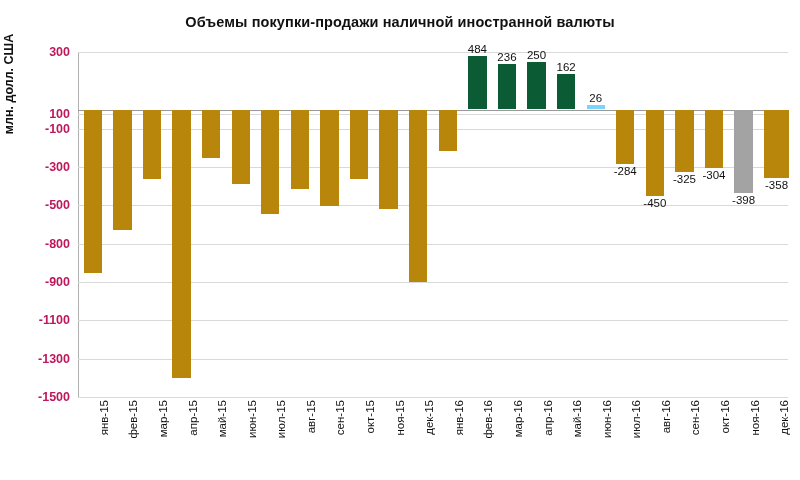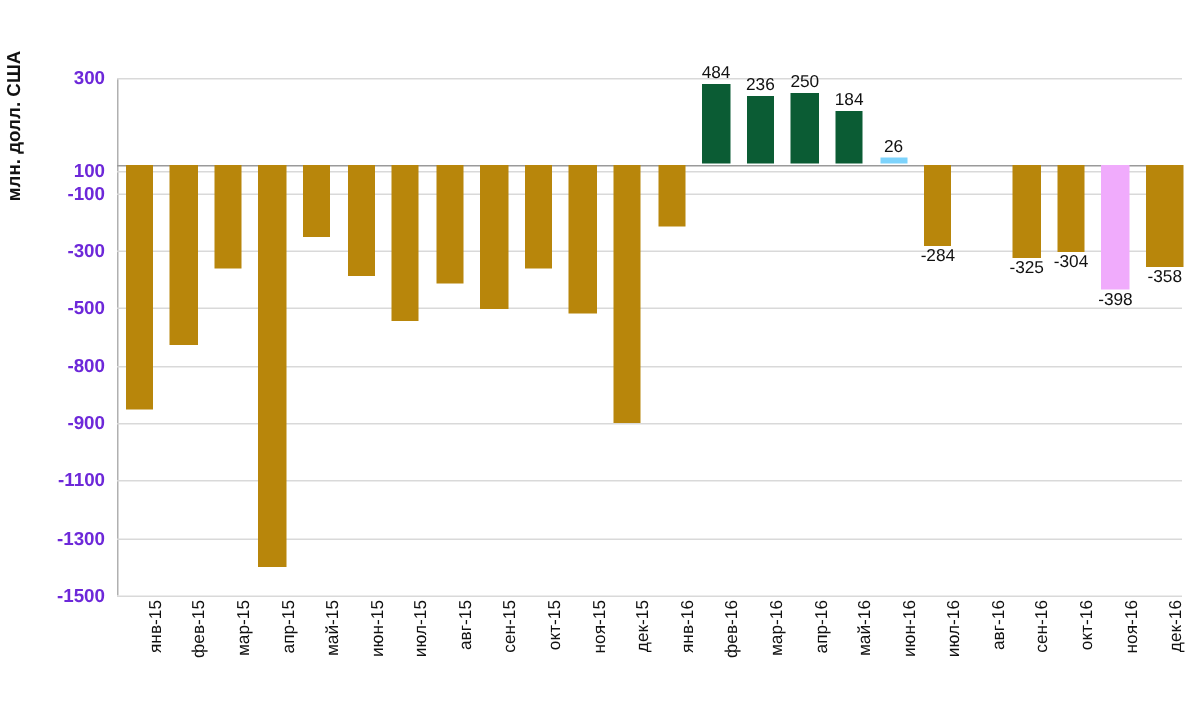--- a/index.html
+++ b/index.html
@@ -60,21 +60,21 @@
   .gridline.zero {
     background: #9a9a9a;
   }
   .ytick {
     position: absolute;
     right: 100%;
     margin-right: 8px;
     transform: translateY(-50%);
     font-size: 12.5px;
     font-weight: bold;
-    color: #6d28d9;
+    color: #be185d;
     white-space: nowrap;
   }
   #bars {
     position: absolute;
     left: 0;
     top: 0;
     width: 710px;
     height: 345px;
   }
   .bar {
@@ -131,20 +131,21 @@
     width: 1px;
     height: 345px;
     background: #b0b0b0;
   }
 </style>
 </head>
 <body>
 
 <div id="chart-root">
 
+  <div id="chart-title">Объемы покупки-продажи наличной иностранной валюты</div>
 
   <div id="y-axis-label">млн. долл. США</div>
 
   <div id="axis-left-line"></div>
 
   <div id="plot">
     <div id="gridlines">
         <div class="gridline" style="top: 0px;">
           <div class="ytick">300</div>
         </div>
@@ -194,35 +195,38 @@
         <div class="bar pos" style="left: 390.204px; width: 18.3417px; top: 4.40833px; height: 53.0917px; background: rgb(11, 92, 52);">
           <span class="val">484</span>
         </div>
         <div class="bar pos" style="left: 419.787px; width: 18.3417px; top: 12.2667px; height: 45.2333px; background: rgb(11, 92, 52);">
           <span class="val">236</span>
         </div>
         <div class="bar pos" style="left: 449.371px; width: 18.3417px; top: 9.58333px; height: 47.9167px; background: rgb(11, 92, 52);">
           <span class="val">250</span>
         </div>
         <div class="bar pos" style="left: 478.954px; width: 18.3417px; top: 22.2333px; height: 35.2667px; background: rgb(11, 92, 52);">
-          <span class="val">184</span>
+          <span class="val">162</span>
         </div>
         <div class="bar pos" style="left: 508.537px; width: 18.3417px; top: 52.5167px; height: 4.98333px; background: #7dd3fc;">
           <span class="val">26</span>
         </div>
         <div class="bar neg" style="left: 538.121px; width: 18.3417px; top: 57.5px; height: 54.4333px; background: rgb(184, 134, 11);">
           <span class="val">-284</span>
         </div>
+        <div class="bar neg" style="left: 567.704px; width: 18.3417px; top: 57.5px; height: 86.25px; background: rgb(184, 134, 11);">
+          <span class="val">-450</span>
+        </div>
         <div class="bar neg" style="left: 597.287px; width: 18.3417px; top: 57.5px; height: 62.2917px; background: rgb(184, 134, 11);">
           <span class="val">-325</span>
         </div>
         <div class="bar neg" style="left: 626.871px; width: 18.3417px; top: 57.5px; height: 58.2667px; background: rgb(184, 134, 11);">
           <span class="val">-304</span>
         </div>
-        <div class="bar neg" style="left: 656.454px; width: 18.3417px; top: 57.5px; height: 83px; background: #f0abfc; text-align: center;">
+        <div class="bar neg" style="left: 656.454px; width: 18.3417px; top: 57.5px; height: 83px; background: #a3a3a3; text-align: center;">
           <span class="val">-398</span>
         </div>
         <div class="bar neg" style="left: 686.037px; width: 25px; top: 57.5px; height: 68.6167px; background: rgb(184, 134, 11);">
           <span class="val">-358</span>
         </div>
       </div>
   </div>
 
   <div id="xlabels">
       <div class="xlabel" style="left: 19.7917px;">янв-15</div>

